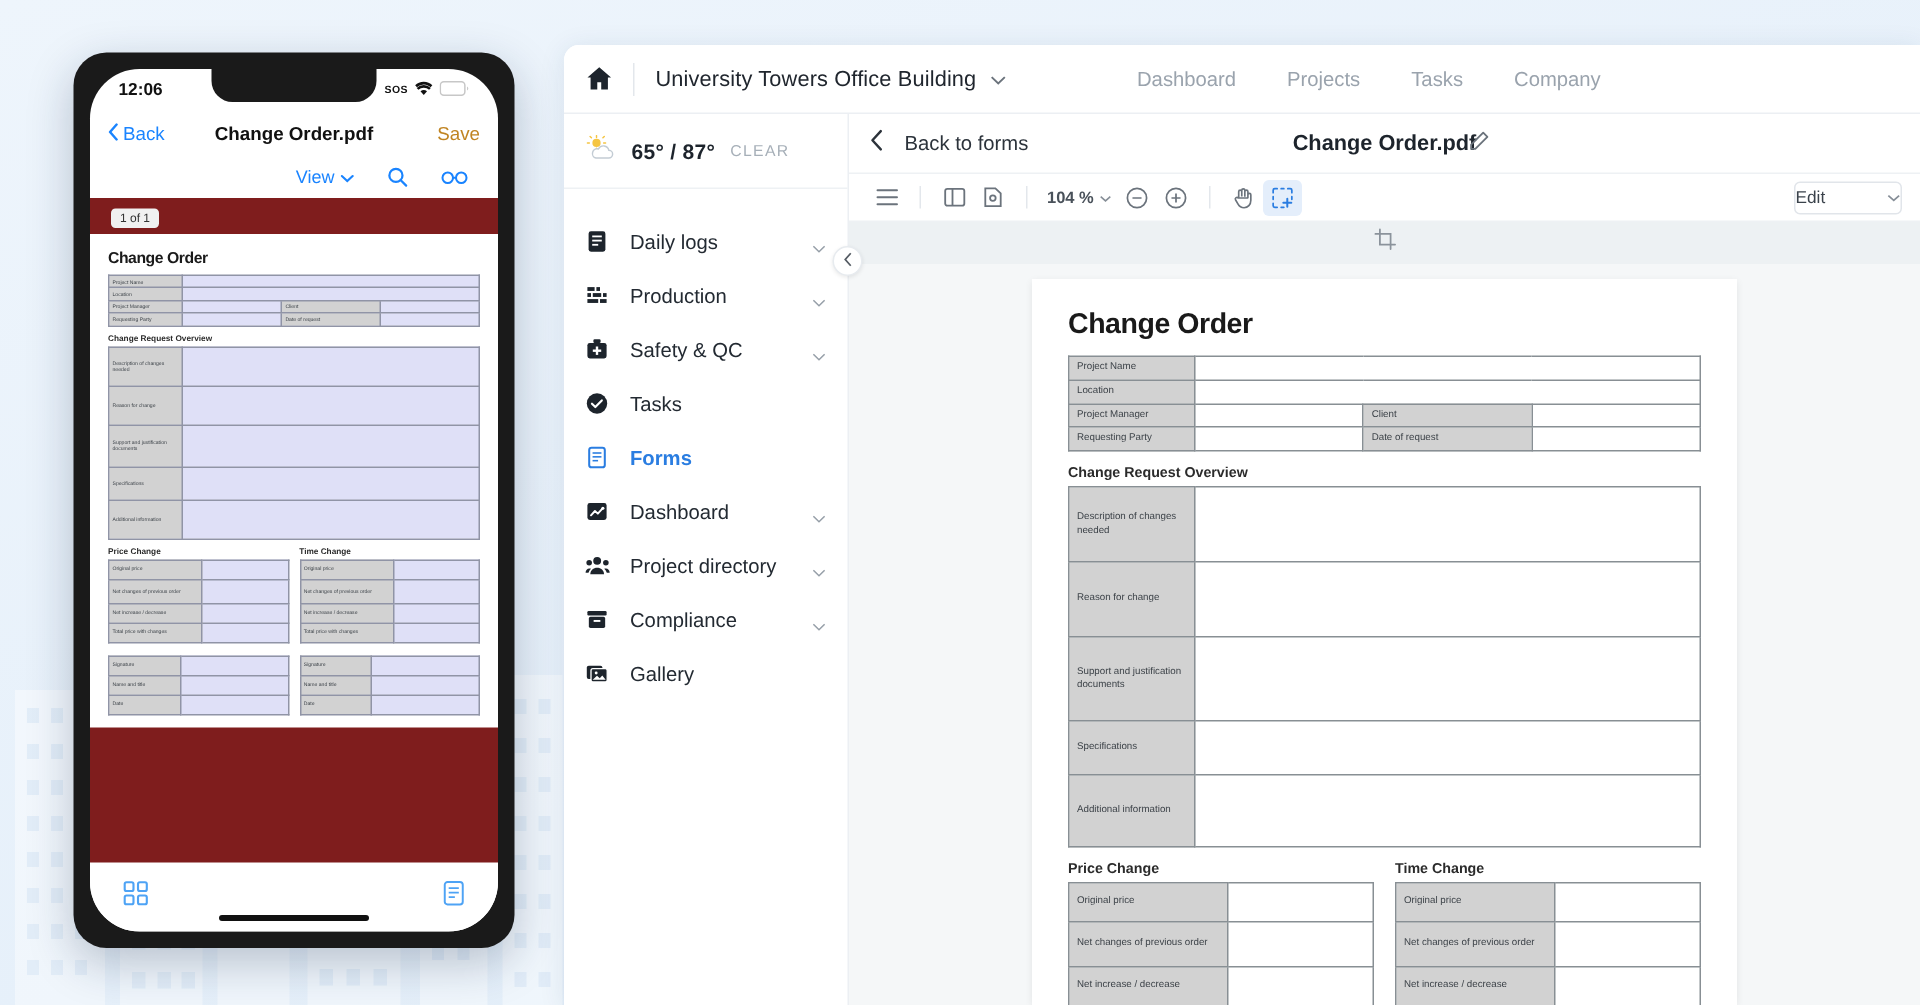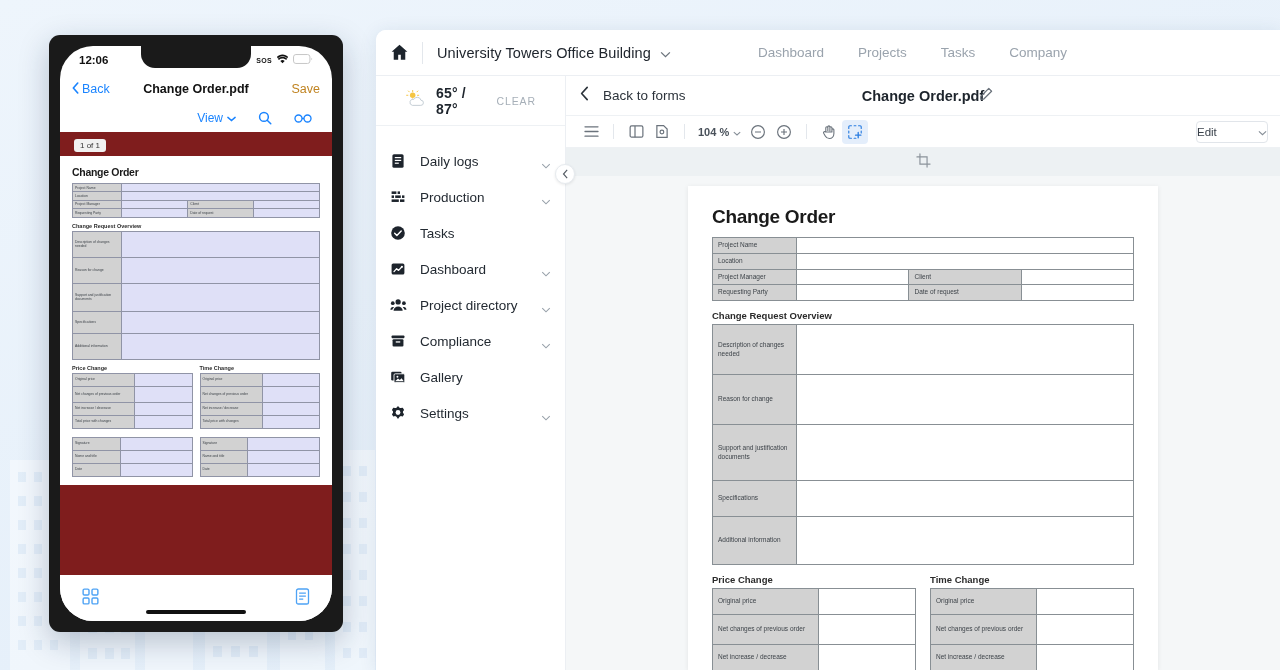--- a/index.html
+++ b/index.html
@@ -31,21 +31,21 @@
     display: flex; align-items: center; gap: 9px; cursor: pointer;
   }
   .chev-sm { display: inline-block; }
   .navlinks { position: absolute; left: 382px; display: flex; gap: 34px; }
   .navlinks a { font-size: 13.5px; color: #9aa3ad; text-decoration: none; }
 
   .body-row { display: flex; height: 594px; }
 
   
   .sidebar { width: 190px; background: #fff; position: relative; border-right: 1px solid #eceff3; }
-  .weather { height: 50px; display: flex; align-items: center; gap: 10px; padding: 0 29px;
+  .weather { height: 50px; display: flex; align-items: center; gap: 10px; padding: 0 14px;
              border-bottom: 1px solid #eef1f4; }
   .weather-temp { font-size: 14px; font-weight: bold; color: #1d242c; letter-spacing: .2px; }
   .weather-cond { font-size: 10.5px; color: #a6afb8; letter-spacing: .9px; }
   .collapse-btn {
     position: absolute; right: -10px; top: 88px; width: 20px; height: 20px; border-radius: 50%;
     background: #fff; border: 1px solid #e7ebef; display: flex; align-items: center; justify-content: center;
     box-shadow: 0 1px 3px rgba(0,0,0,.09); cursor: pointer; z-index: 4;
   }
   .navlist { padding-top: 8px; }
   .navitem {
@@ -88,21 +88,21 @@
   table.f { width: 100%; border-collapse: collapse; table-layout: fixed; }
   table.f td { border: 1px solid #888f94; font-size: 6.5px; color: #3d4349; padding: 3px 5px; vertical-align: middle; line-height: 1.35; }
   td.k { background: #d2d2d2; }
   td.v { background: #fff; }
   .twocol { display: flex; gap: 14px; }
   .twocol > div { flex: 1; }
 
   
   .phone {
     position: absolute; left: 49px; top: 35px; width: 294px; height: 597px;
-    background: #1a1a1a; border-radius: 11px; padding: 11px;
+    background: #1a1a1a; border-radius: 22px; padding: 11px;
     box-shadow: 0 10px 30px rgba(20,40,70,.25);
   }
   .phone-screen { width: 100%; height: 100%; background: #fff; border-radius: 33px; overflow: hidden; position: relative; display: flex; flex-direction: column; }
   .notch { position: absolute; left: 50%; transform: translateX(-50%); top: 0; width: 110px; height: 22px; background: #1a1a1a; border-bottom-left-radius: 14px; border-bottom-right-radius: 14px; z-index: 6; }
   .statusbar { height: 28px; display: flex; align-items: center; justify-content: space-between; padding: 0 19px 0 19px; font-size: 11.5px; font-weight: bold; color: #111; }
   .sb-right { display: flex; align-items: center; gap: 4px; }
   .navbar-ios { height: 30px; display: flex; align-items: center; padding: 0 12px; position: relative; }
   .ios-back { color: #1a84ff; font-size: 12.5px; display: flex; align-items: center; gap: 3px; cursor: pointer; }
   .ios-title { position: absolute; left: 0; right: 0; text-align: center; font-size: 12.5px; font-weight: bold; color: #111; pointer-events: none; }
   .ios-save { margin-left: auto; color: #c08422; font-size: 12.5px; cursor: pointer; z-index: 2; }
@@ -328,32 +328,64 @@
                 </svg>
             </span>
             <span class="lbl">Production</span>
             <span class="car">
               <svg width="10" height="6" viewBox="0 0 12 8" fill="none" stroke="#97a0a9" stroke-width="1.4">
                   <path d="M1 1.6 6 6.4l5-4.8"></path>
                 </svg>
             </span>
           </div>
 
+          <div class="navitem">
+            <span class="ico">
+              <svg width="16" height="16" viewBox="0 0 20 20" fill="#1d242c">
+                  <rect x="7" y="1.5" width="6" height="3" rx="1"></rect>
+                  <rect x="2" y="4.5" width="16" height="13" rx="2"></rect>
+                  <g fill="#fff">
+                    <rect x="9" y="7.5" width="2" height="7"></rect>
+                    <rect x="6.5" y="10" width="7" height="2"></rect>
+                  </g>
+                </svg>
+            </span>
+            <span class="lbl">Safety &amp; QC</span>
+            <span class="car">
+              <svg width="10" height="6" viewBox="0 0 12 8" fill="none" stroke="#97a0a9" stroke-width="1.4">
+                  <path d="M1 1.6 6 6.4l5-4.8"></path>
+                </svg>
+            </span>
+          </div>
 
           <div class="navitem">
             <span class="ico">
               <svg width="16" height="16" viewBox="0 0 20 20">
                   <circle cx="10" cy="10" r="8.5" fill="#1d242c"></circle>
                   <path d="M5.8 10.2 8.6 13l5.4-5.6" fill="none" stroke="#fff" stroke-width="1.8" stroke-linecap="round" stroke-linejoin="round"></path>
                 </svg>
             </span>
             <span class="lbl">Tasks</span>
             <span class="car"></span>
           </div>
 
+          <div class="navitem active">
+            <span class="ico">
+              <svg width="16" height="16" viewBox="0 0 20 20">
+                  <rect x="3.5" y="1.8" width="13" height="16.4" rx="2" fill="#fff" stroke="#2a7de1" stroke-width="1.7"></rect>
+                  <g fill="#2a7de1">
+                    <rect x="6.3" y="5.6" width="7.4" height="1.3"></rect>
+                    <rect x="6.3" y="8.8" width="7.4" height="1.3"></rect>
+                    <rect x="6.3" y="12" width="4.6" height="1.3"></rect>
+                  </g>
+                </svg>
+            </span>
+            <span class="lbl">Forms</span>
+            <span class="car"></span>
+          </div>
 
           <div class="navitem">
             <span class="ico">
               <svg width="16" height="16" viewBox="0 0 20 20">
                   <rect x="2" y="3" width="16" height="14" rx="2" fill="#1d242c"></rect>
                   <path d="M5 13.2 8.3 9.6l2.4 2.2 4.2-4.6" fill="none" stroke="#fff" stroke-width="1.6" stroke-linecap="round" stroke-linejoin="round"></path>
                   <circle cx="14.9" cy="7.3" r="1.3" fill="#fff"></circle>
                 </svg>
             </span>
             <span class="lbl">Dashboard</span>
@@ -404,34 +436,20 @@
                   <rect x="1.5" y="3.5" width="13" height="11" rx="1.6" fill="#1d242c"></rect>
                   <rect x="5" y="6" width="13.5" height="11" rx="1.6" fill="#1d242c" stroke="#fff" stroke-width="1.1"></rect>
                   <circle cx="9.3" cy="9.6" r="1.2" fill="#fff"></circle>
                   <path d="M6.4 15.3 10 11.8l2.3 2.1 2.1-2.3 2.8 3.7z" fill="#fff"></path>
                 </svg>
             </span>
             <span class="lbl">Gallery</span>
             <span class="car"></span>
           </div>
 
-          <div class="navitem">
-            <span class="ico">
-              <svg width="16" height="16" viewBox="0 0 20 20" fill="#1d242c">
-                  <path d="M10 1.4 11.9 3.3a7 7 0 0 1 1.5.6L16 3.3l1.6 2.8-1.4 2a7 7 0 0 1 0 1.6l1.4 2L16 14.5l-2.6-.6a7 7 0 0 1-1.5.9L10 17.4l-1.9-2.6a7 7 0 0 1-1.5-.9l-2.6.6-1.6-2.8 1.4-2a7 7 0 0 1 0-1.6l-1.4-2L4 3.3l2.6.6a7 7 0 0 1 1.5-.6z"></path>
-                  <circle cx="10" cy="9.4" r="3" fill="#fff"></circle>
-                </svg>
-            </span>
-            <span class="lbl">Settings</span>
-            <span class="car">
-              <svg width="10" height="6" viewBox="0 0 12 8" fill="none" stroke="#97a0a9" stroke-width="1.4">
-                  <path d="M1 1.6 6 6.4l5-4.8"></path>
-                </svg>
-            </span>
-          </div>
 
         </div>
       </div>
 
       <div class="viewer">
 
         <div class="viewer-head">
           <div class="back-btn">
             <span>
               <svg width="9" height="15" viewBox="0 0 10 16" fill="none" stroke="#2c333b" stroke-width="1.8" stroke-linecap="round" stroke-linejoin="round">

